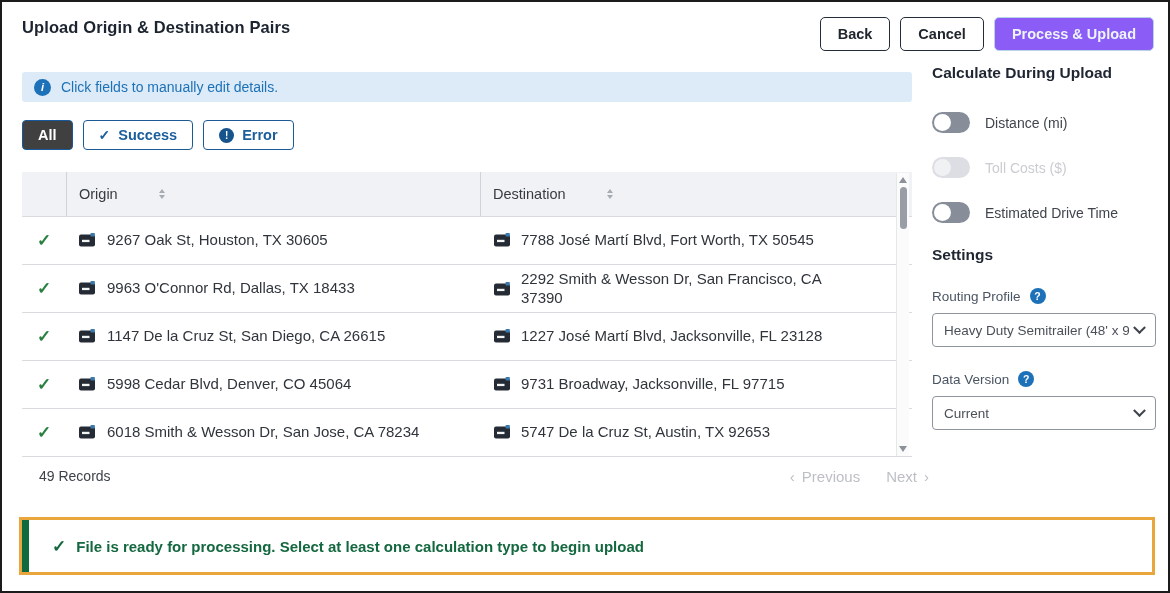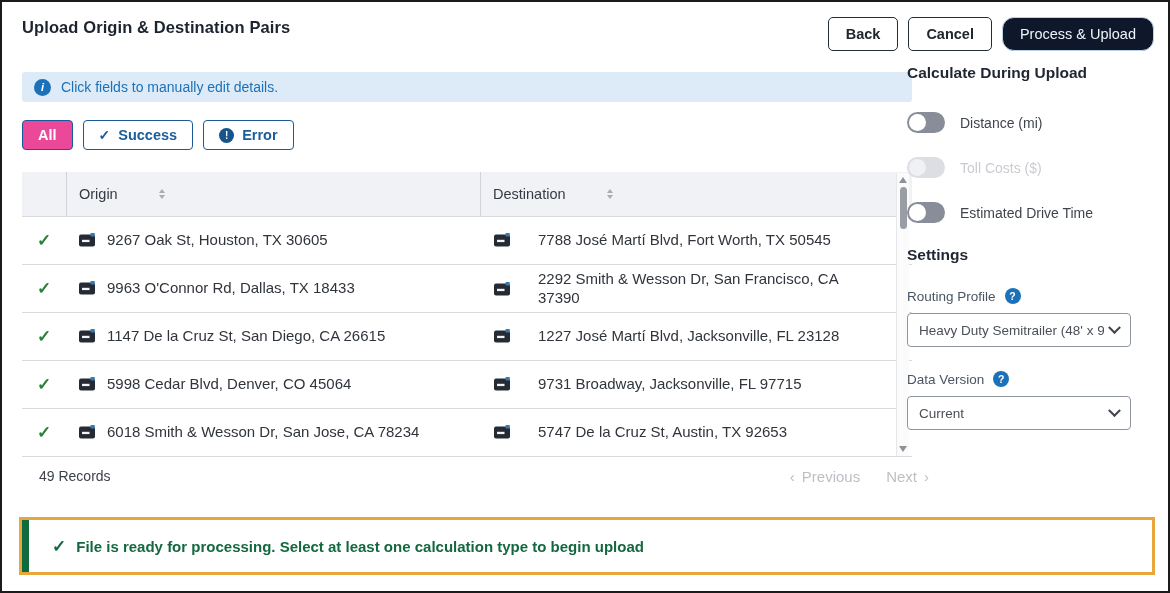--- a/index.html
+++ b/index.html
@@ -13,78 +13,78 @@
     position:absolute; left:20px; top:16px;
     font-size:16.5px; font-weight:700; color:#1c2430; letter-spacing:.1px;
   }
   
   .top-buttons { position:absolute; top:15px; right:14px; display:flex; gap:10px; }
   .btn {
     height:34px; padding:0 17px; background:#fff; border:1.5px solid #232d39;
     border-radius:5px; font-family:inherit; font-size:14.5px; font-weight:600;
     color:#20262e; display:flex; align-items:center; cursor:pointer;
   }
-  .btn-primary { background:#0f172a; border-color:#b9d3e9; color:#edf5fb; font-weight:400;border-radius:12px; }
+  .btn-primary { background:#8b5cf6; border-color:#b9d3e9; color:#edf5fb; font-weight:700; }
   
   .info-banner {
     position:absolute; left:20px; top:70px; width:890px; height:30px;
     background:#dcebf7; border-radius:3px; display:flex; align-items:center;
     padding-left:12px; gap:10px;
   }
   .info-icon {
     width:17px; height:17px; border-radius:50%; background:#1d71b8; color:#fff;
     font-size:11px; font-weight:700; display:flex; align-items:center; justify-content:center;
     font-style:italic;
   }
   .info-text { font-size:14px; color:#1d71b8; }
   
   .filters { position:absolute; left:20px; top:118px; display:flex; gap:10px; }
   .chip {
     height:30px; padding:0 15px; background:#fff; border:1px solid #1c5a95;
     border-radius:4px; color:#1a5e9b; font-family:inherit; font-size:14.5px; font-weight:700;
     display:flex; align-items:center; gap:8px; cursor:pointer;
   }
-  .chip.active { background:#ec4899; border-color:#17599b; color:#fff; }
+  .chip.active { background:#404040; border-color:#17599b; color:#fff; }
   .chip-check { color:#1a5e9b; font-size:14px; font-weight:700; }
   .chip-err {
     width:15px; height:15px; border-radius:50%; background:#17548c; color:#fff;
     font-size:10px; font-weight:700; display:flex; align-items:center; justify-content:center;
   }
   
   .table { position:absolute; left:20px; top:170px; width:890px; }
   .thead { display:flex; height:45px; background:#f1f2f5; align-items:stretch; border-bottom:1px solid #d9dbdf; }
   .th { display:flex; align-items:center; font-size:14.5px; color:#363b43;gap:32px; }
   .th-check { width:44px; }
   .th-origin { width:414px; border-left:1px solid #cfd2d8; padding-left:12px; }
   .th-dest { flex:1; border-left:1px solid #cfd2d8; padding-left:12px; }
   .sort { display:inline-flex; flex-direction:column; gap:2px; margin-left:9px; }
   .tri-up { width:0; height:0; border-left:3.5px solid transparent; border-right:3.5px solid transparent; border-bottom:4.5px solid #a7abb2; }
   .tri-down { width:0; height:0; border-left:3.5px solid transparent; border-right:3.5px solid transparent; border-top:4.5px solid #a7abb2; }
   .trow { display:flex; min-height:48px; align-items:center; border-bottom:1px solid #d9dbdf; background:#fff; }
   .cell-check { width:44px; display:flex; justify-content:center; }
   .row-check { color:#27803e; font-size:17px; font-weight:700; }
   .cell-origin { width:414px; display:flex; align-items:center; gap:11px; padding-left:13px; padding-right:10px; }
-  .cell-dest { flex:1; display:flex; align-items:center; gap:27px; padding-left:14px; padding-right:48px; }
+  .cell-dest { flex:1; display:flex; align-items:center; gap:10px; padding-left:14px; padding-right:48px; }
   .addr { font-size:15px; color:#30353c; line-height:1.22; }
   .card-icon { flex-shrink:0; display:flex; }
   
   .vscroll {
     position:absolute; left:874px; top:1px; width:13px; height:283px;
     background:#fbfbfc; border-left:1px solid #e6e7e9; display:flex; flex-direction:column; align-items:center;
   }
   .sb-up { margin-top:4px; width:0; height:0; border-left:4px solid transparent; border-right:4px solid transparent; border-bottom:6px solid #8d929a; }
   .sb-thumb { margin-top:4px; width:7px; height:42px; border-radius:4px; background:#999da5; }
   .sb-down { position:absolute; bottom:4px; width:0; height:0; border-left:4px solid transparent; border-right:4px solid transparent; border-top:6px solid #8d929a; }
   
   .tfooter { position:absolute; left:37px; top:459px; width:890px; height:30px; display:flex; align-items:center; justify-content:space-between; }
   .records { font-size:14px; color:#3d4249; }
   .pagination { display:flex; gap:26px; align-items:center; }
   .page-link { font-size:15px; color:#bcbfc4; display:flex; gap:7px; align-items:center; cursor:default; }
   
-  .sidebar { position:absolute; left:905px; top:62px; width:226px; }
+  .sidebar { position:absolute; left:930px; top:62px; width:226px; }
   .side-heading { font-size:15.5px; font-weight:700; color:#1f2632; }
   .toggle-list { margin-top:30px; }
   .toggle-row { display:flex; align-items:center; gap:15px; margin-bottom:19px; height:21px;margin-top:24px; }
   .switch { width:38px; height:21px; border-radius:11px; background:#878e9a; position:relative; flex-shrink:0; cursor:pointer; }
   .switch::after { content:""; position:absolute; left:2px; top:2px; width:17px; height:17px; border-radius:50%; background:#fff; }
   .toggle-label { font-size:14px; color:#40454d; }
   .toggle-row.disabled .switch { background:#dcdee3; }
   .toggle-row.disabled .switch::after { background:#f0f1f3; }
   .toggle-row.disabled .toggle-label { color:#caccd2; }
   .settings-heading { margin-top:23px; }

